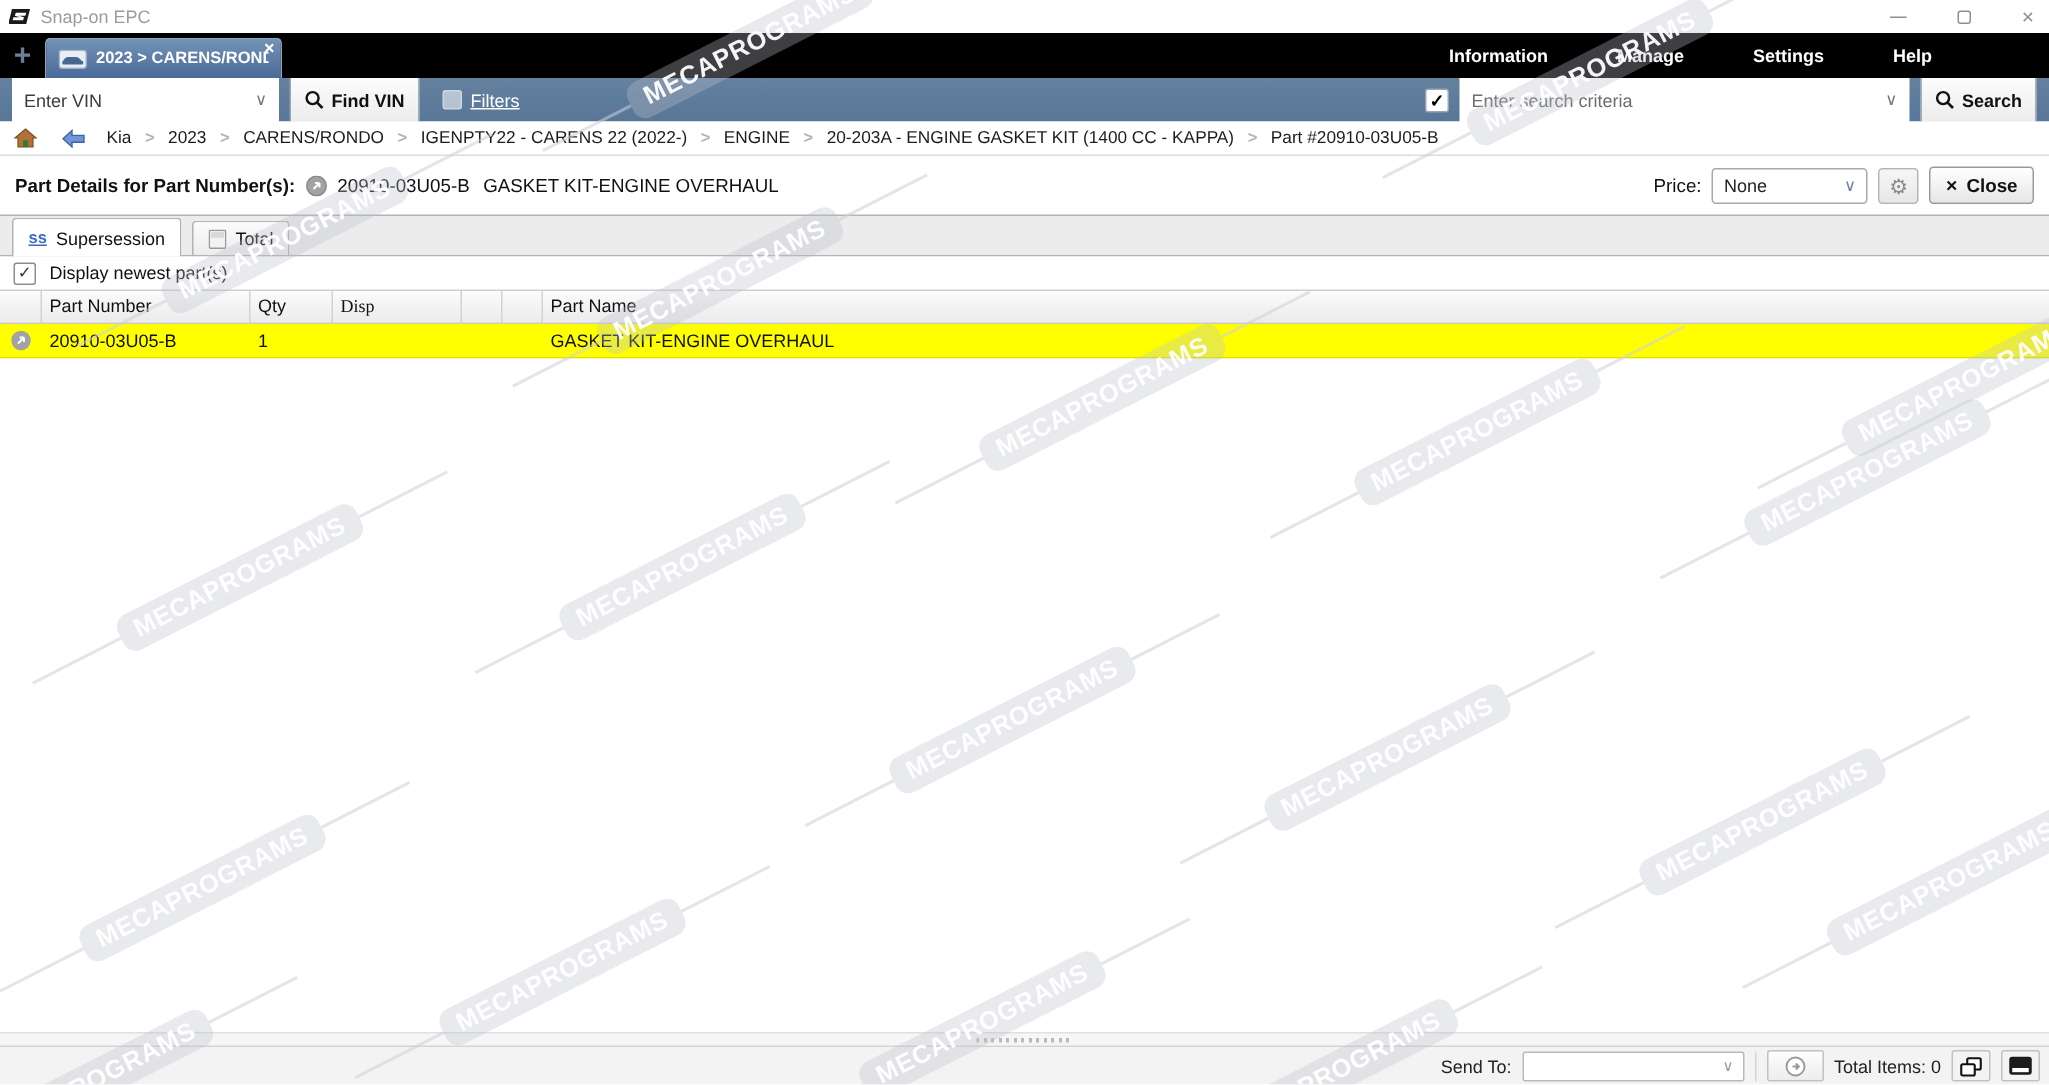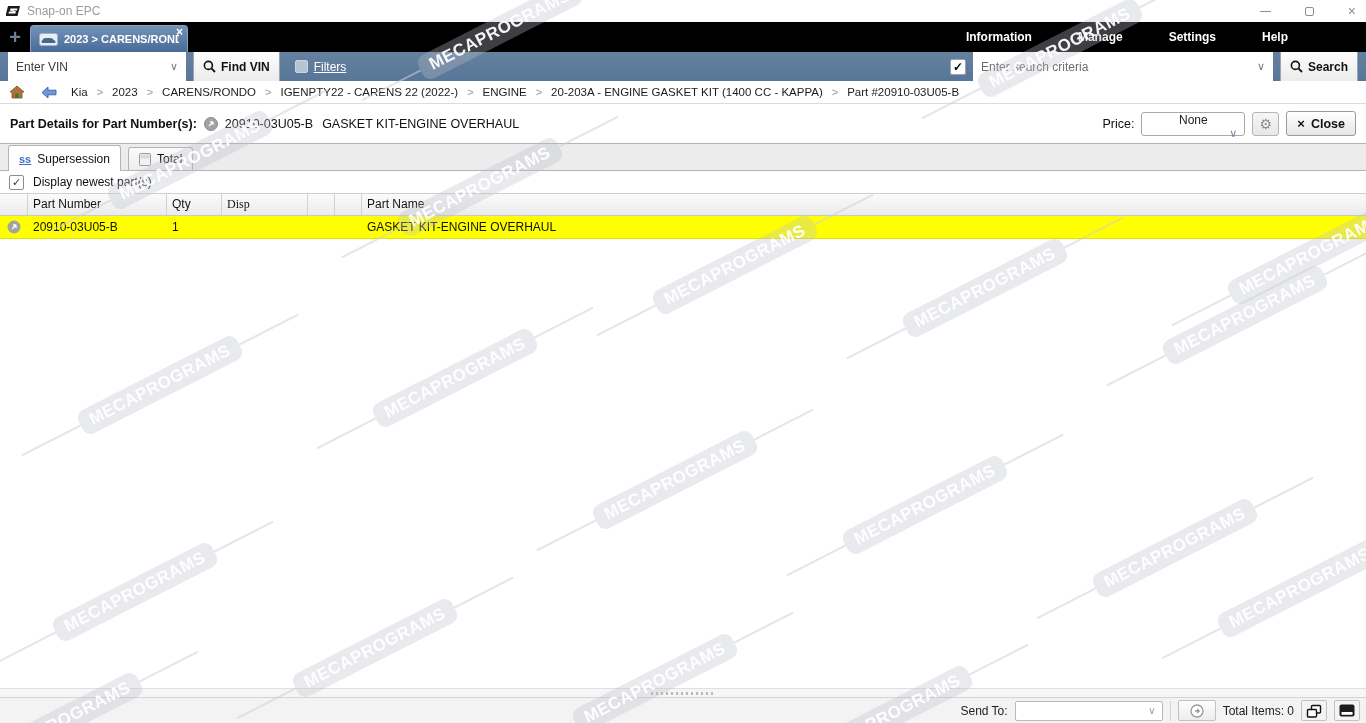--- a/index.html
+++ b/index.html
@@ -45,21 +45,21 @@
   .bc-back { margin-right:14px; }
   .bc-item { white-space:nowrap; }
   .bc-sep { color:#b3b3b3; font-size:11px; font-weight:bold; margin:0 9px; }
 
   
   .partbar { height:40px; background:#fff; border-bottom:1px solid #b3b3b3; display:flex; align-items:center; padding:0 10px; flex:none; font-size:12.5px; color:#111; }
   .pd-label { font-weight:bold; }
   .sphere { width:14px; height:14px; margin:0 7px; flex:none; }
   .pd-name { margin-left:9px; }
   .pd-right { margin-left:auto; display:flex; align-items:center; gap:7px; }
-  .price-select { width:104px; height:24px; background:#fff; border:1px solid #a8a8a8; border-radius:3px; display:flex; align-items:center; padding:0 7px; font-size:12px; color:#222;flex-direction:column; }
+  .price-select { width:104px; height:24px; background:#fff; border:1px solid #a8a8a8; border-radius:3px; display:flex; align-items:center; padding:0 7px; font-size:12px; color:#222; }
   .price-select .chev { margin-left:auto; color:#6d84a3; font-size:11px; }
   .gear-btn { width:27px; height:24px; background:linear-gradient(#f6f6f6,#e7e7e7); border:1px solid #b5b5b5; border-radius:3px; color:#8b8b8b; font-size:14px; text-align:center; line-height:22px; }
   .close-btn { height:25px; background:linear-gradient(#ffffff,#e6e6e6); border:1px solid #9a9a9a; border-radius:3px; padding:0 10px; display:flex; align-items:center; gap:6px; font-size:12.5px; font-weight:bold; color:#111; }
   .close-x { font-weight:bold; font-size:13px; }
 
   
   .tabstrip { height:27px; background:#ececec; border-bottom:1px solid #b3b3b3; display:flex; align-items:flex-end; padding-left:8px; gap:7px; flex:none; }
   .ptab { height:23px; border:1px solid #b3b3b3; border-bottom:none; border-radius:3px 3px 0 0; background:linear-gradient(#fbfbfb,#ededed); display:flex; align-items:center; gap:6px; padding:0 10px; font-size:12px; color:#111; }
   .ptab.active { height:26px; background:#fff; position:relative; top:1px; }
   .ss-icon { color:#3a6bc7; font-weight:bold; font-size:11px; text-decoration:underline; }

